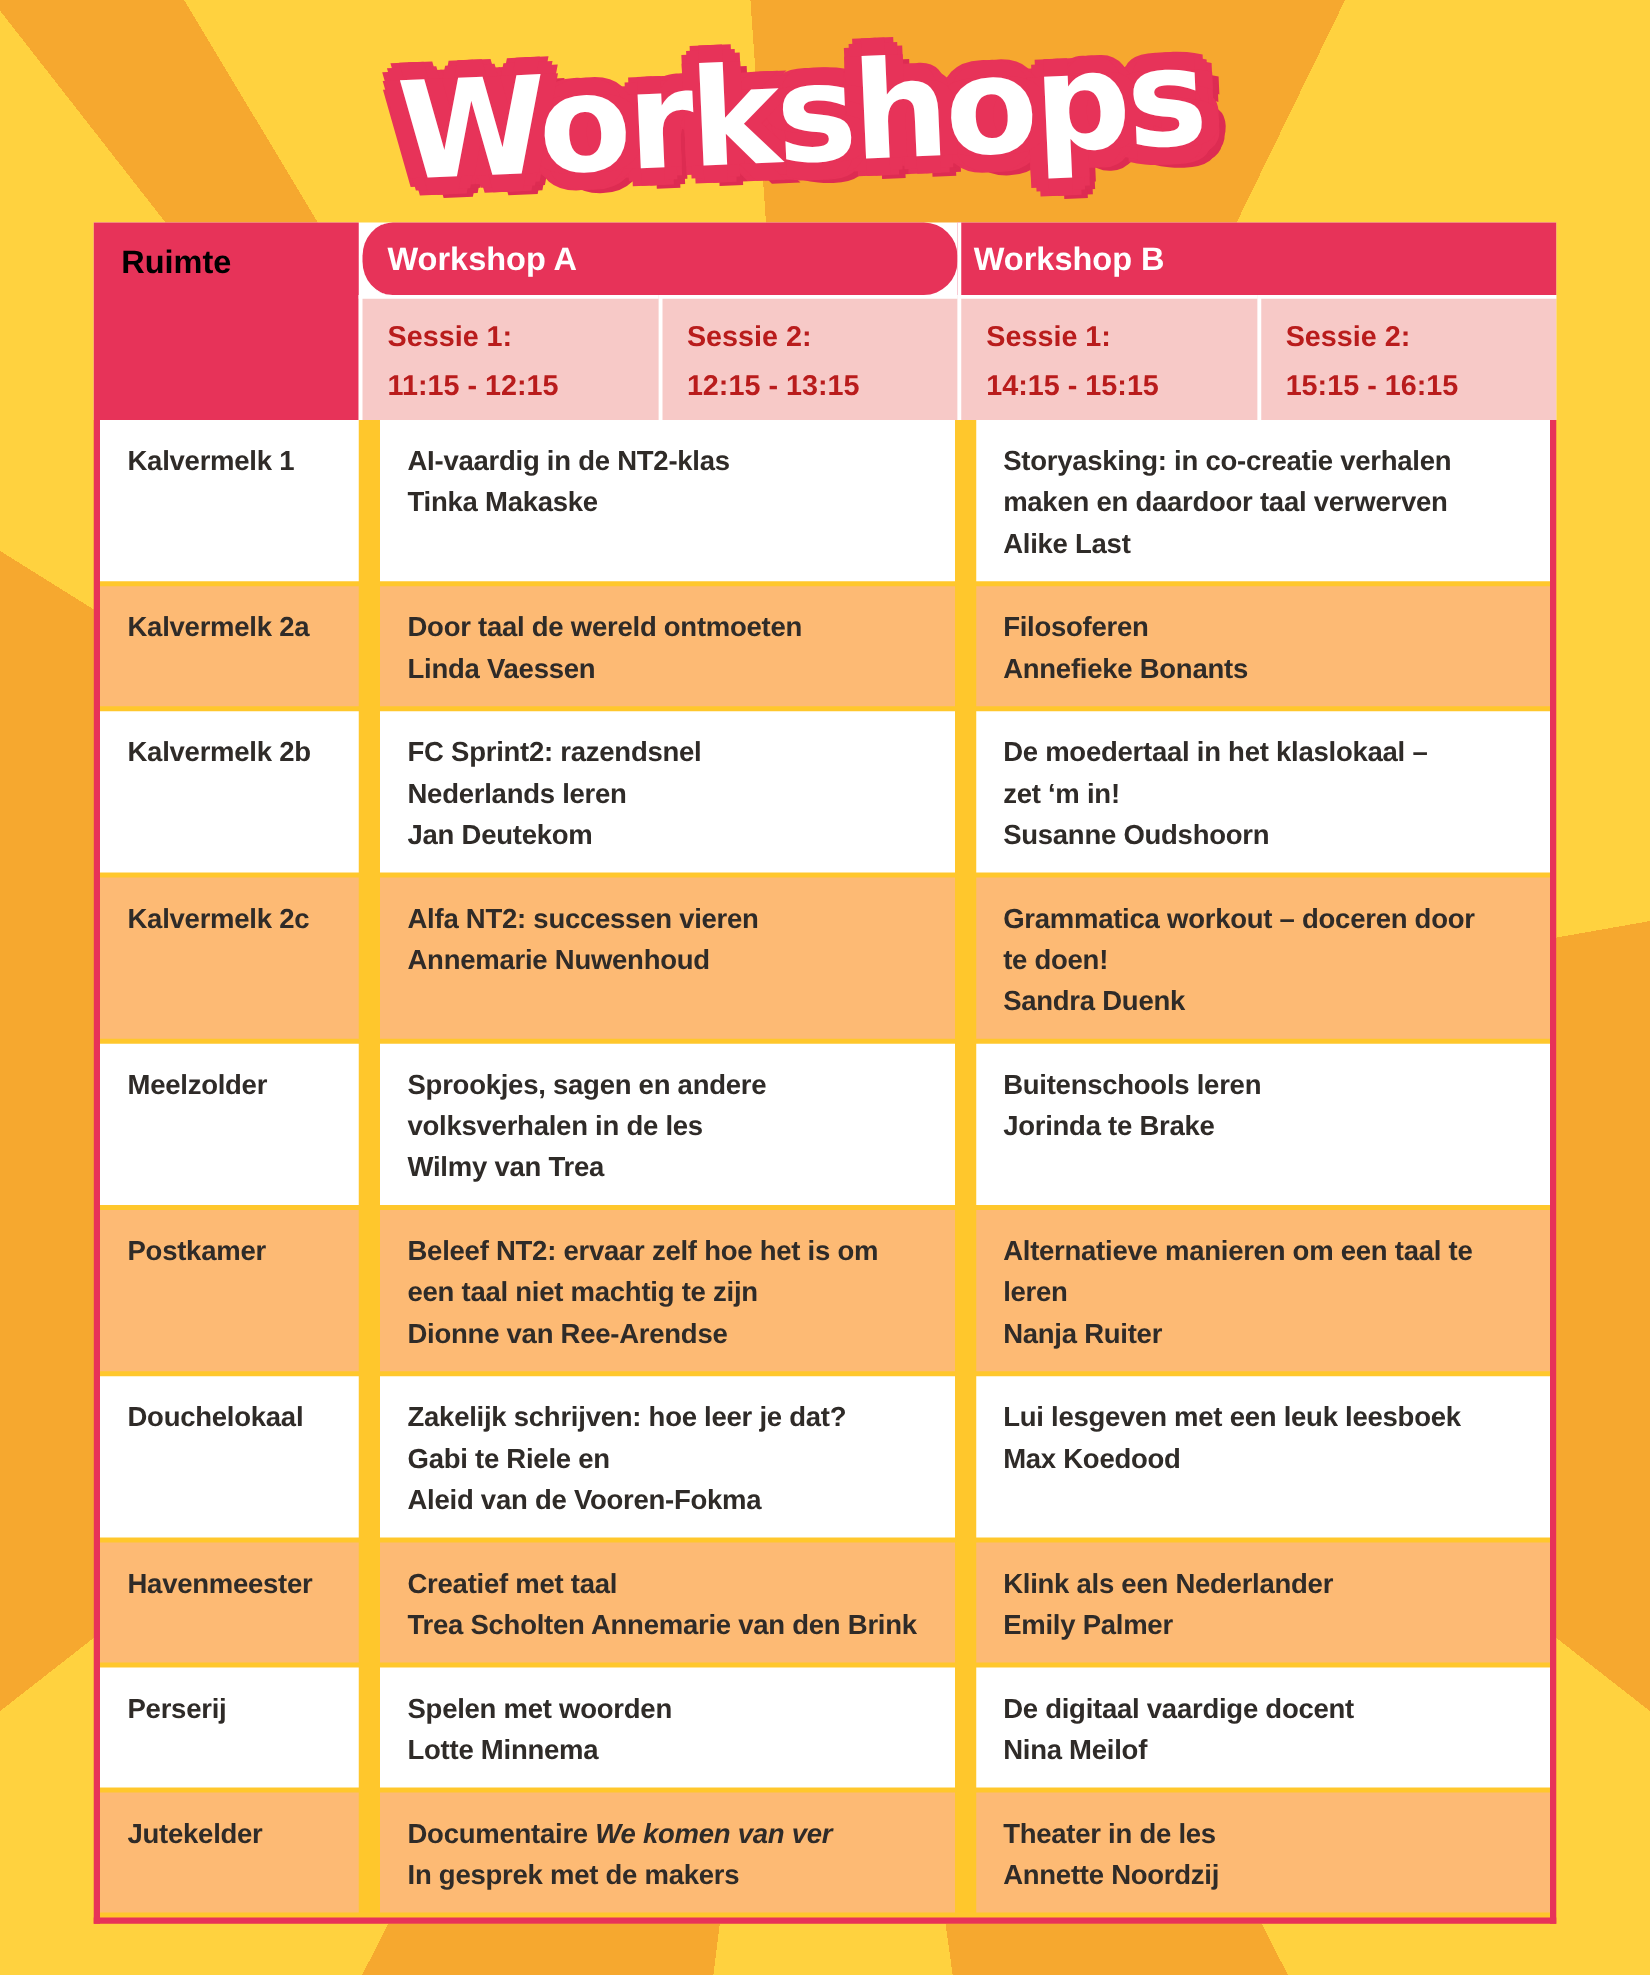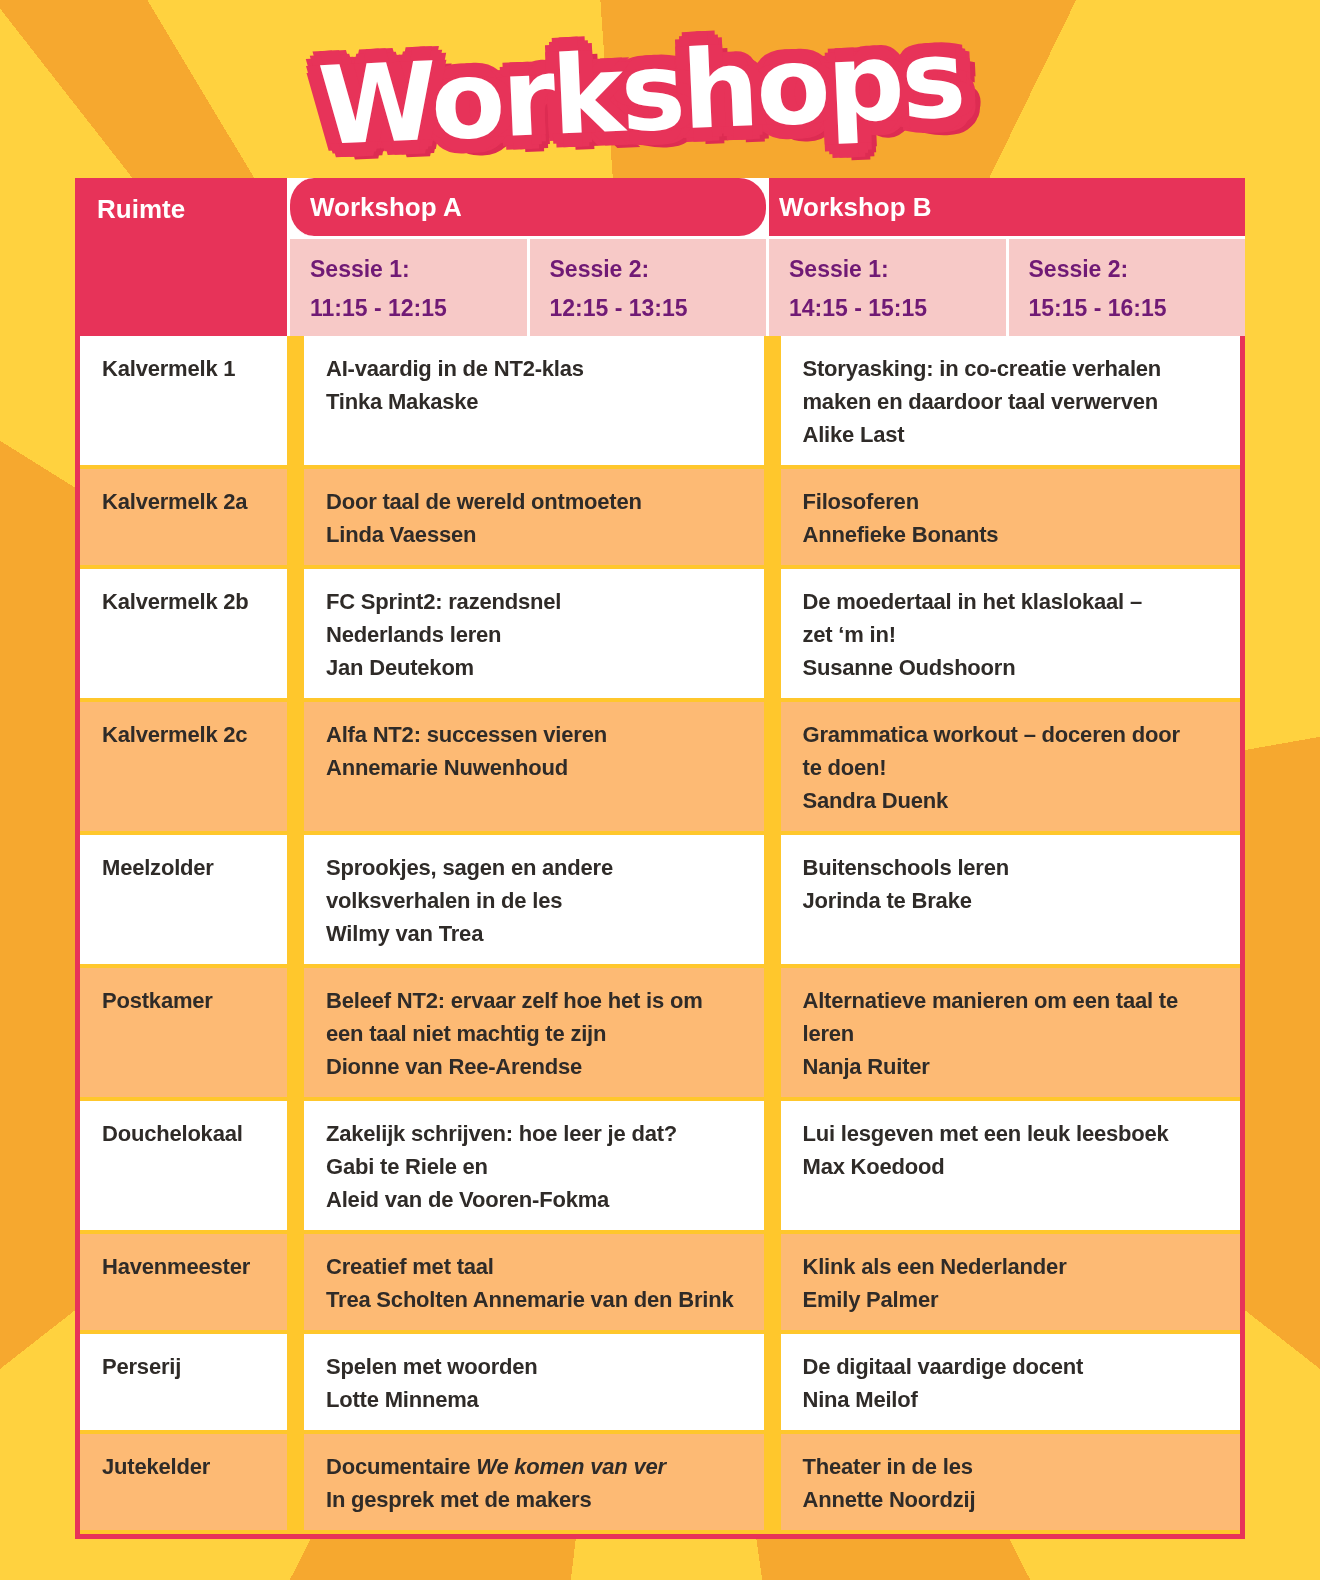--- a/index.html
+++ b/index.html
@@ -56,42 +56,42 @@
   .thead {
     display: grid;
     grid-template-columns: 212px 1fr 1fr 1fr 1fr;
     grid-template-rows: 58px 100px;
     background: #FFFFFF;
   }
   .hc { box-sizing: border-box; }
   .room-head {
     grid-area: 1 / 1 / 3 / 2;
     background: #E73359;
-    color: #ffffff;
+    color: #000000;
     font-weight: 700;
     font-size: 26px;
     padding: 16px 0 0 22px;
   }
   .wsA-head, .wsB-head {
     background: #E73359;
     color: #FFFFFF;
     font-weight: 700;
     font-size: 26px;
     display: flex; align-items: center;
     padding-left: 20px;
     border-left: 3px solid #FFFFFF;
   }
   .wsA-head { grid-area: 1 / 2 / 2 / 4; border-radius: 27px; }
   .wsB-head { grid-area: 1 / 4 / 2 / 6; padding-left: 10px; }
   .sessie {
     grid-row: 2;
     background: #F7C9C7;
     border-left: 3px solid #FFFFFF;
     border-top: 3px solid #FFFFFF;
-    color: #701a75;
+    color: #b91c1c;
     font-weight: 700;
     font-size: 23px;
     line-height: 39px;
     padding: 11px 0 0 20px;
   }
   
   .tbody {
     background: #FFC72C;
     border: 5px solid #E73359;
     border-top: none;

